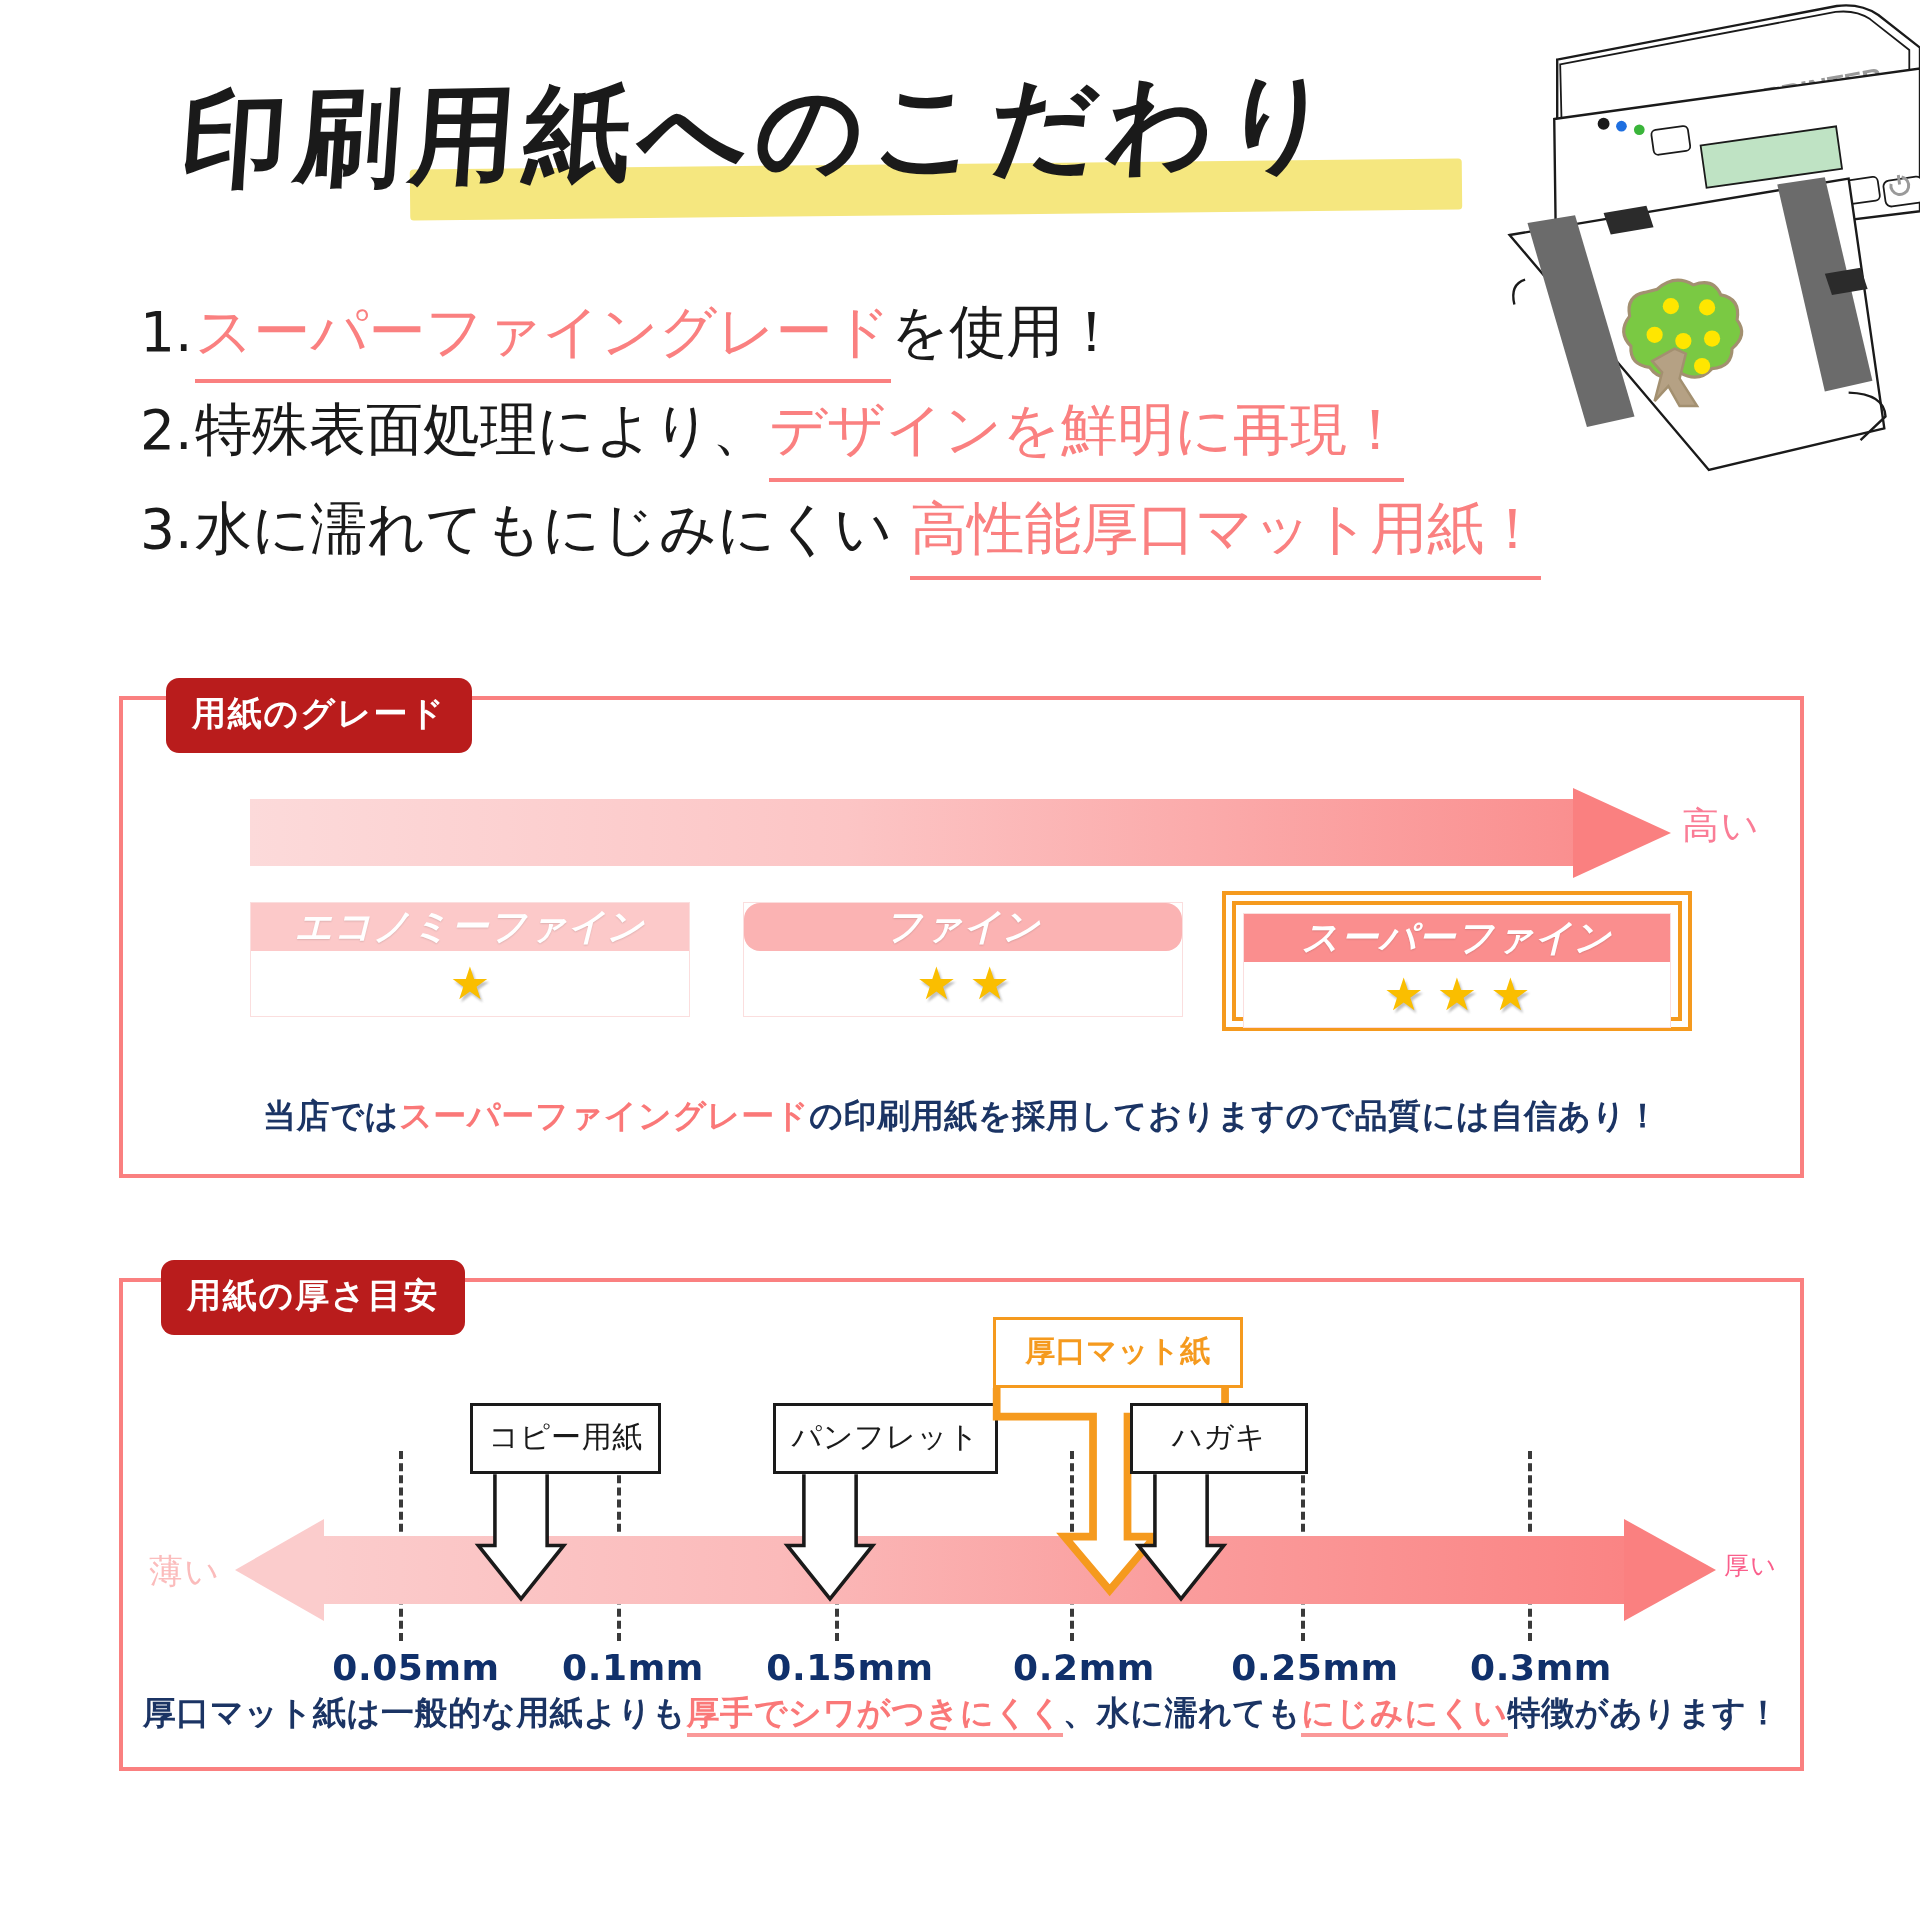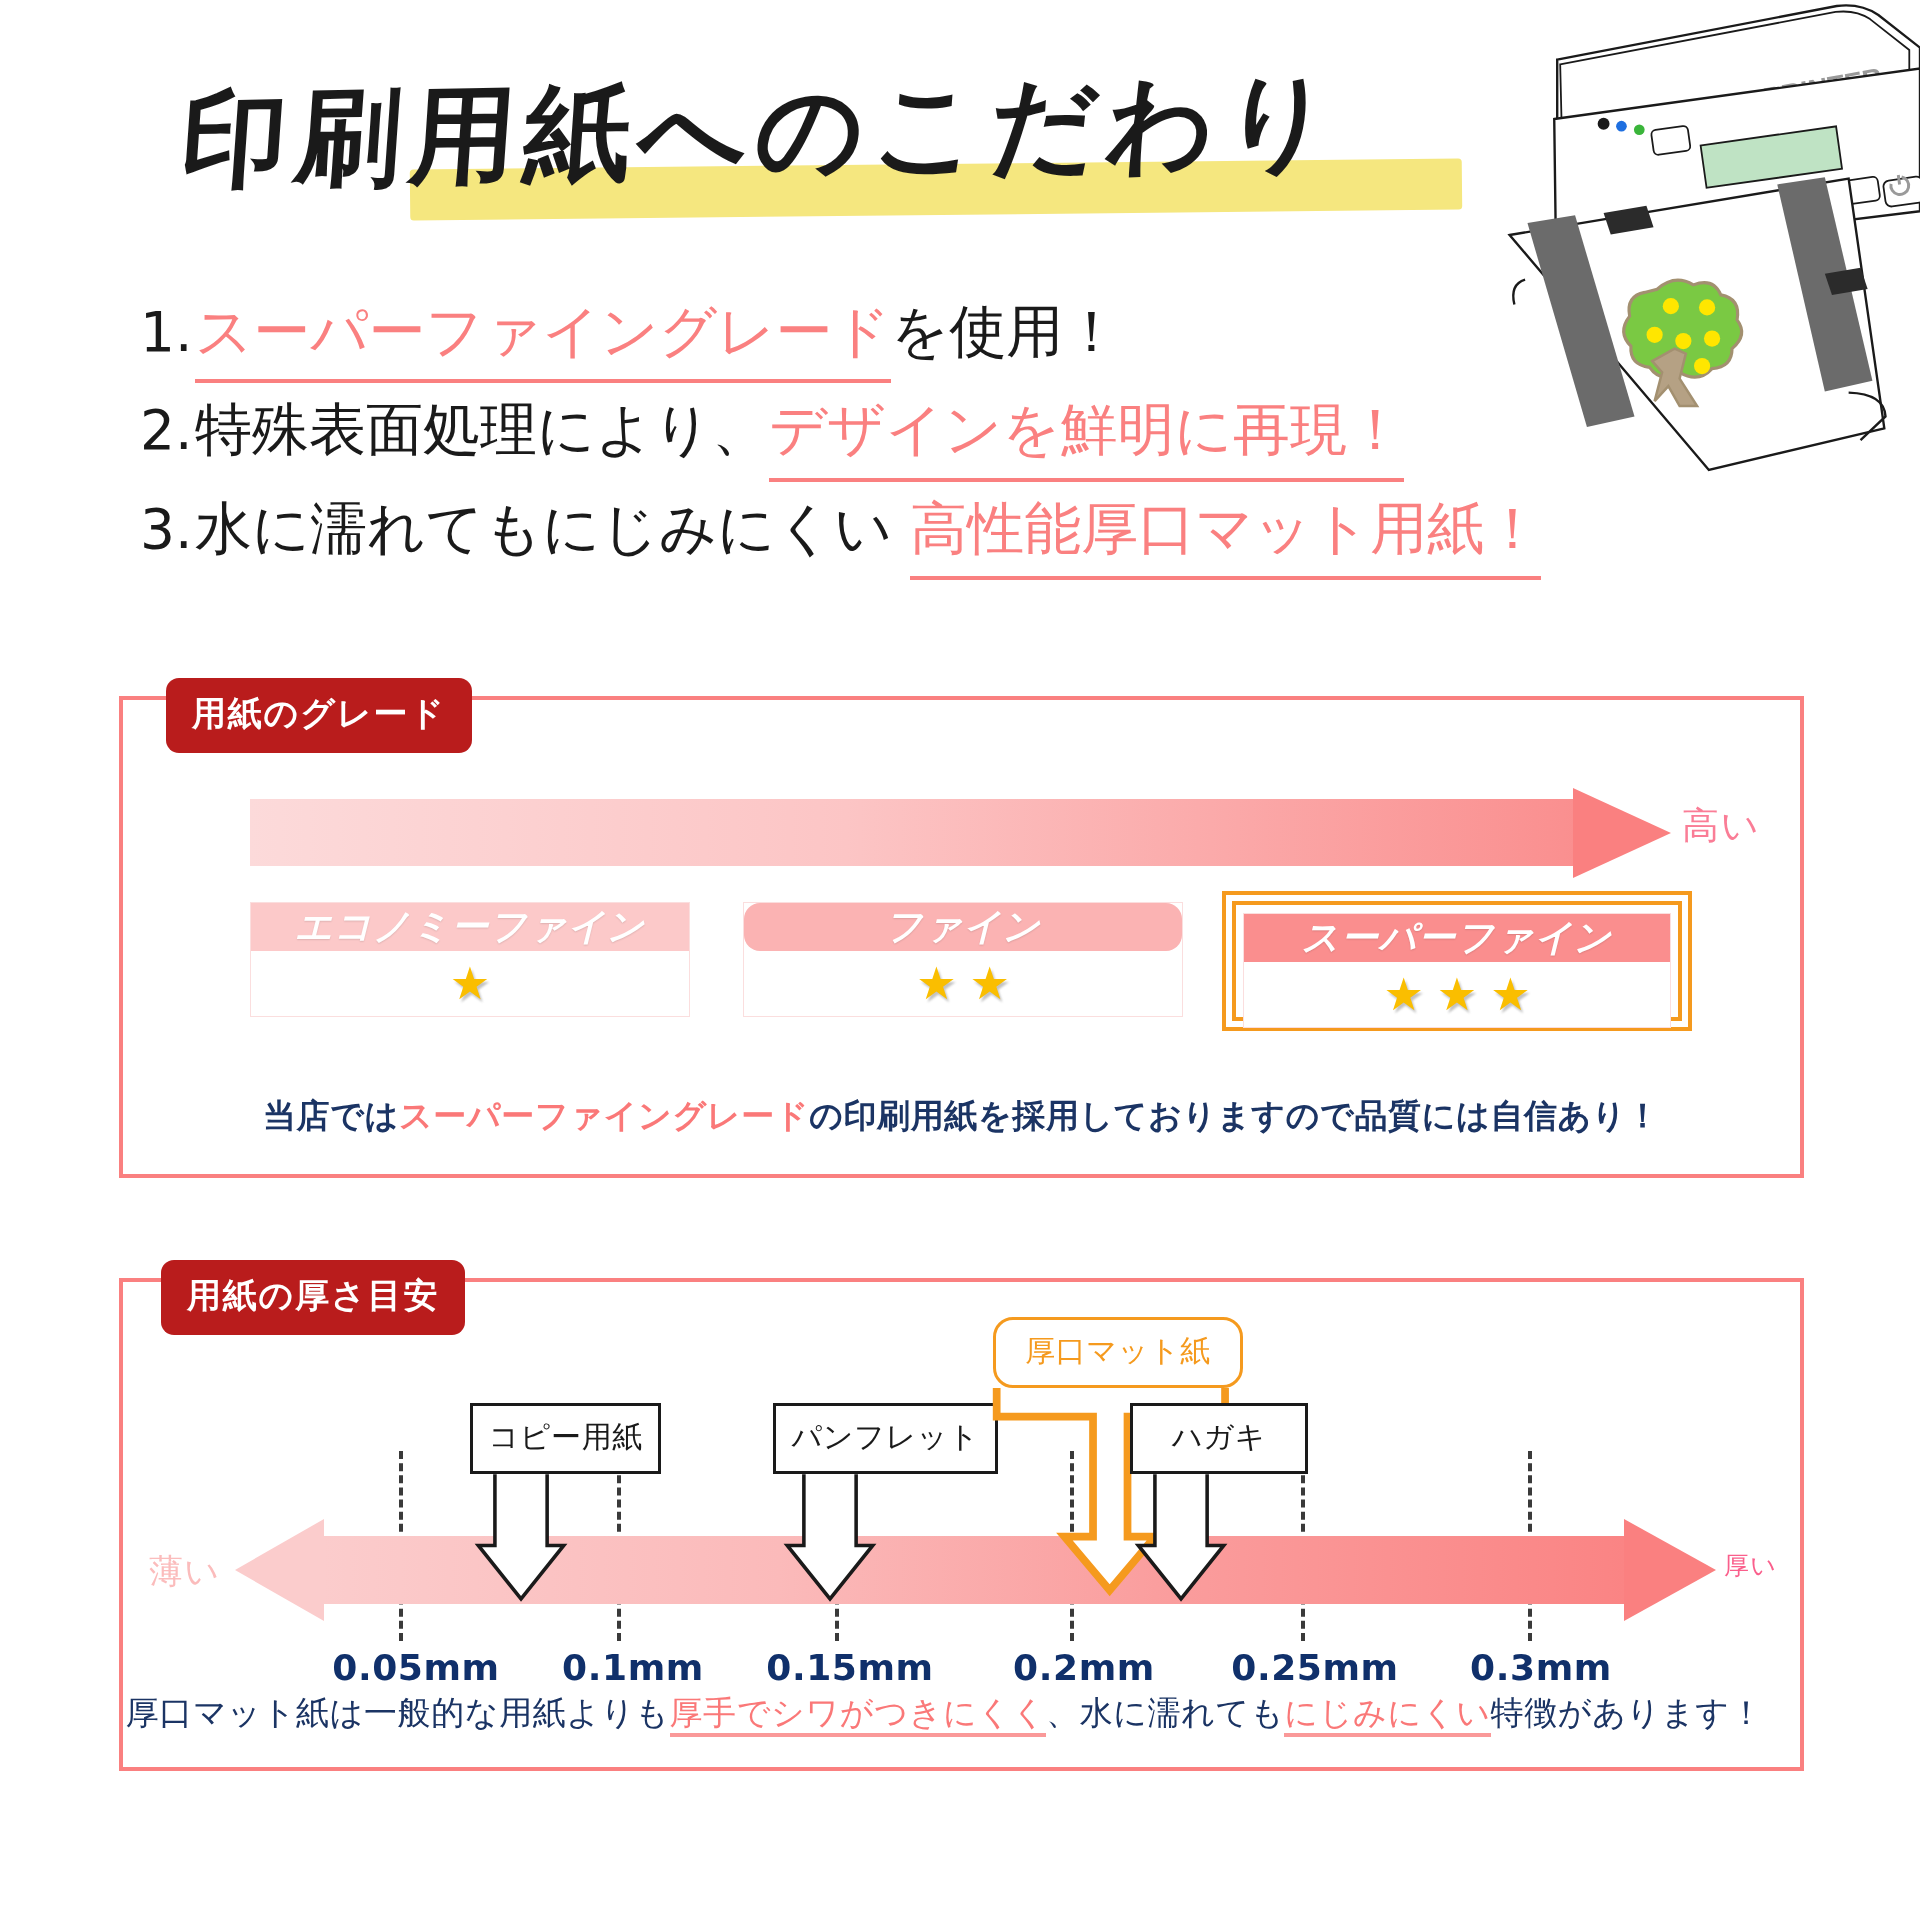--- a/index.html
+++ b/index.html
@@ -250,35 +250,34 @@
     color: #1a1a1a;
     padding: 10.7px 15.5px 13px 15.5px;
     white-space: nowrap;
     text-align: center;
     letter-spacing: 0.6px;
     font-family: "DejaVu Sans", sans-serif;
   }
   .callout.orange .callout-box {
     border-color: #f59a1e;
     color: #f59a1e;
-    font-weight: 400;
-    border-radius: 20px;
+    font-weight: 700;
   }
   .callout-stem { position: relative; }
   .callout-stem svg { display: block; overflow: visible; }
 
   
   #thickness-caption {
     position: absolute;
-    left: 102px; top: 1691px;
+    left: 119px; top: 1691px;
     width: 1685px;
     text-align: center;
     font-size: 33px;
     color: #1b3464;
-    font-weight: 400;
+    font-weight: 700;
     letter-spacing: 0.6px;
     font-family: "DejaVu Sans", sans-serif;
   }
   #thickness-caption .hl {
     color: #fa7878;
     border-bottom: 4.2px solid #fa9999;
     padding-bottom: 1.2px;
   }
 </style>
 </head>

